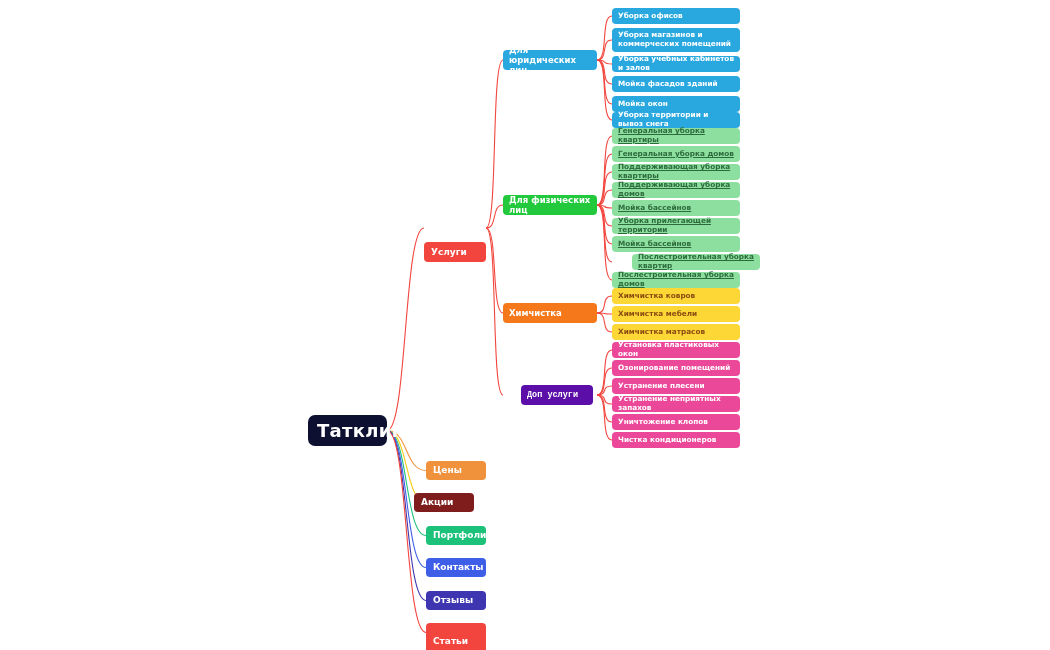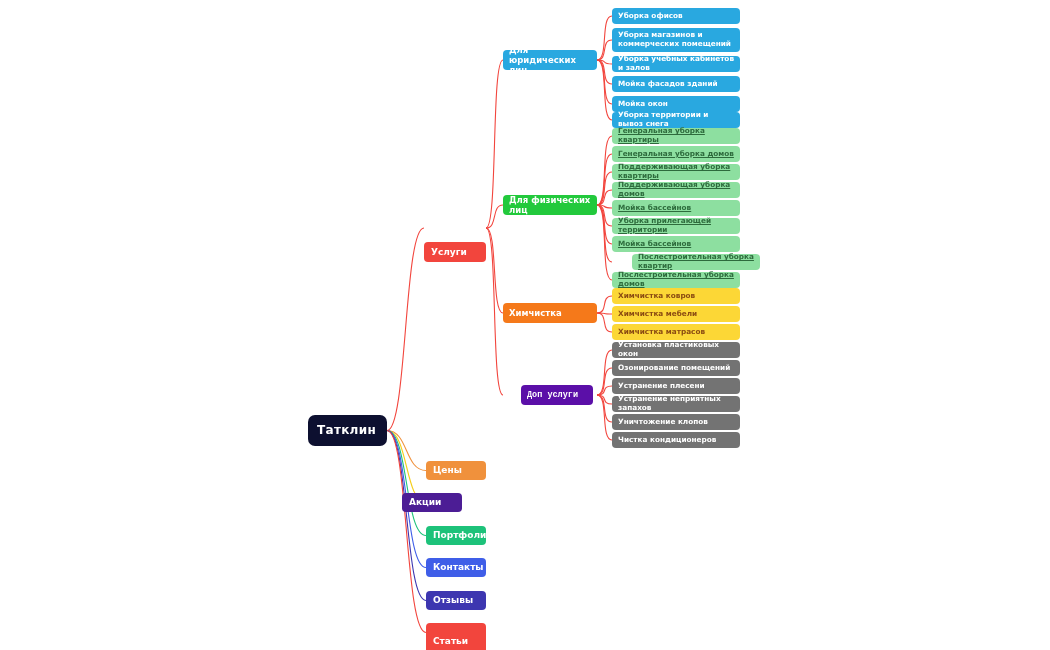--- a/index.html
+++ b/index.html
@@ -41,21 +41,21 @@
   
   .n-root {
     left: 308px;
     top: 415px;
     width: 79px;
     height: 31px;
     background: #0d1030;
     border-radius: 7px;
     padding: 0 9px;
     color: #ffffff;
-    font-size: 12px;
+    font-size: 18px;
     font-weight: bold;
     letter-spacing: 0.3px;
   }
 
   
   .n-l1 {
     width: 62px;
     height: 20px;
     padding: 0 7px;
     font-size: 9px;
@@ -80,21 +80,21 @@
     left: 612px;
     width: 128px;
     padding: 0 6px;
     font-size: 7.3px;
     font-weight: bold;
     border-radius: 4px;
   }
   .leaf-blue  { background: #29a8e0; color: #ffffff; }
   .leaf-green { background: #8ddfa0; color: #2d6b3c; text-decoration: underline; }
   .leaf-yellow{ background: #fcd736; color: #8a4b12; }
-  .leaf-purple{ background: #737373; color: #ffffff; }
+  .leaf-purple{ background: #ec4899; color: #ffffff; }
 </style>
 </head>
 <body>
 
 <div id="canvas">
 
   <svg id="edges" viewBox="0 0 1050 650" xmlns="http://www.w3.org/2000/svg">
       <path d="M387,430.5 C407.35,430.5 403.65,228 424,228" fill="none" stroke="#f2453d" stroke-width="1.1"></path>
       <path d="M486,228 C498,228 491,60 503,60" fill="none" stroke="#f2453d" stroke-width="1.1"></path>
       <path d="M597,60 C609,60 600,16 612,16" fill="none" stroke="#f2453d" stroke-width="1.1"></path>
@@ -219,21 +219,21 @@
       </div>
       <div class="node n-leaf leaf-purple" style="top: 414px; height: 16px; left: 612px;">
         <span class="node-label">Уничтожение клопов</span>
       </div>
       <div class="node n-leaf leaf-purple" style="top: 432px; height: 16px; left: 612px;">
         <span class="node-label">Чистка кондиционеров</span>
       </div>
       <div class="node n-l1" style="left: 426px; top: 461px; width: 60px; height: 19px; background: rgb(240, 145, 60);">
         <span class="node-label">Цены</span>
       </div>
-      <div class="node n-l1" style="left: 402px; top: 493px; width: 60px; height: 19px; background: #4c1d95;">
+      <div class="node n-l1" style="left: 414px; top: 493px; width: 60px; height: 19px; background: #7f1d1d;">
         <span class="node-label">Акции</span>
       </div>
       <div class="node n-l1" style="left: 426px; top: 526px; width: 60px; height: 19px; background: rgb(29, 194, 122);">
         <span class="node-label">Портфолио</span>
       </div>
       <div class="node n-l1" style="left: 426px; top: 558px; width: 60px; height: 19px; background: rgb(63, 94, 232);">
         <span class="node-label">Контакты</span>
       </div>
       <div class="node n-l1" style="left: 426px; top: 591px; width: 60px; height: 19px; background: rgb(61, 54, 176);">
         <span class="node-label">Отзывы</span>

